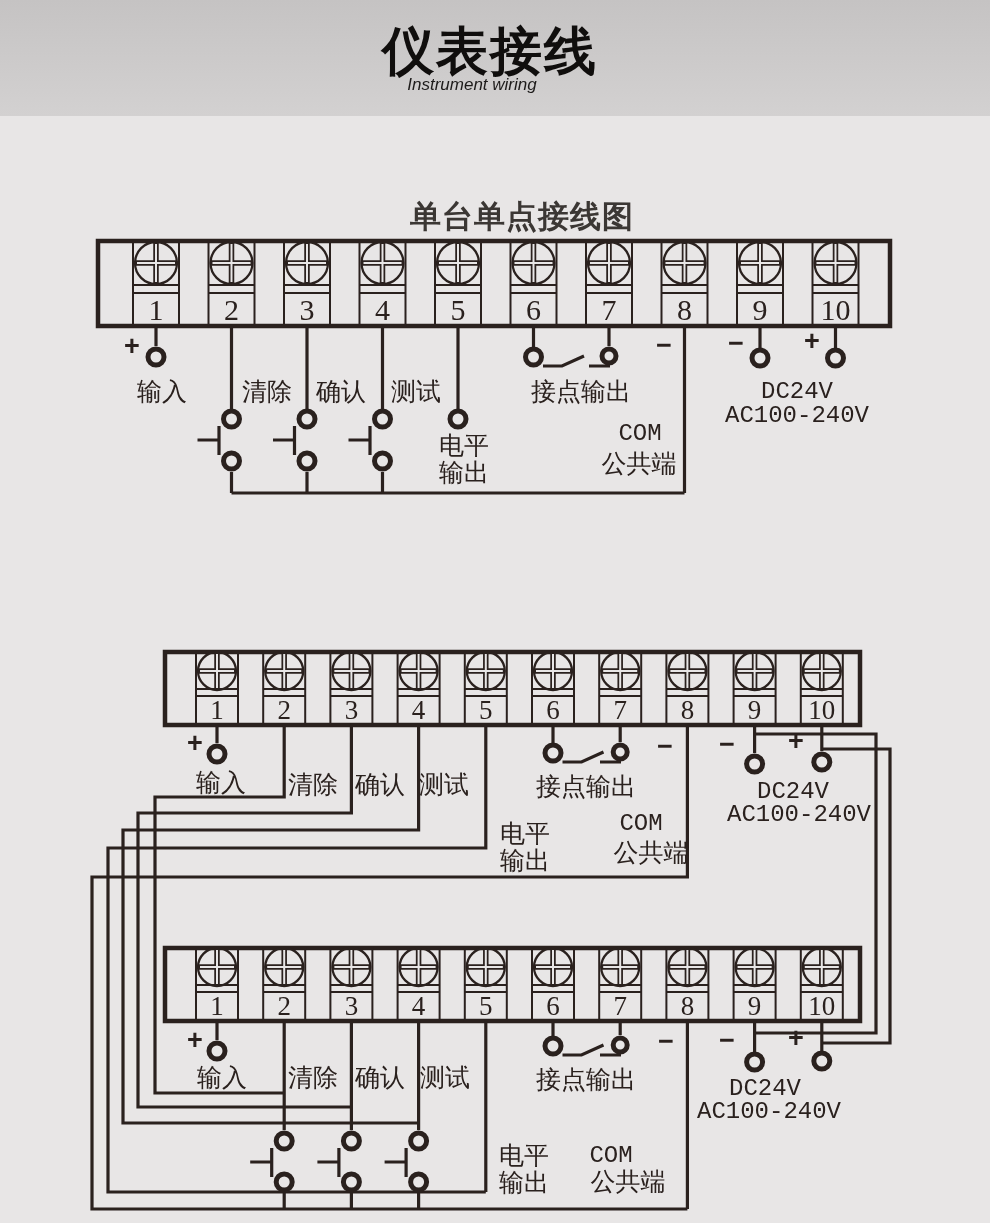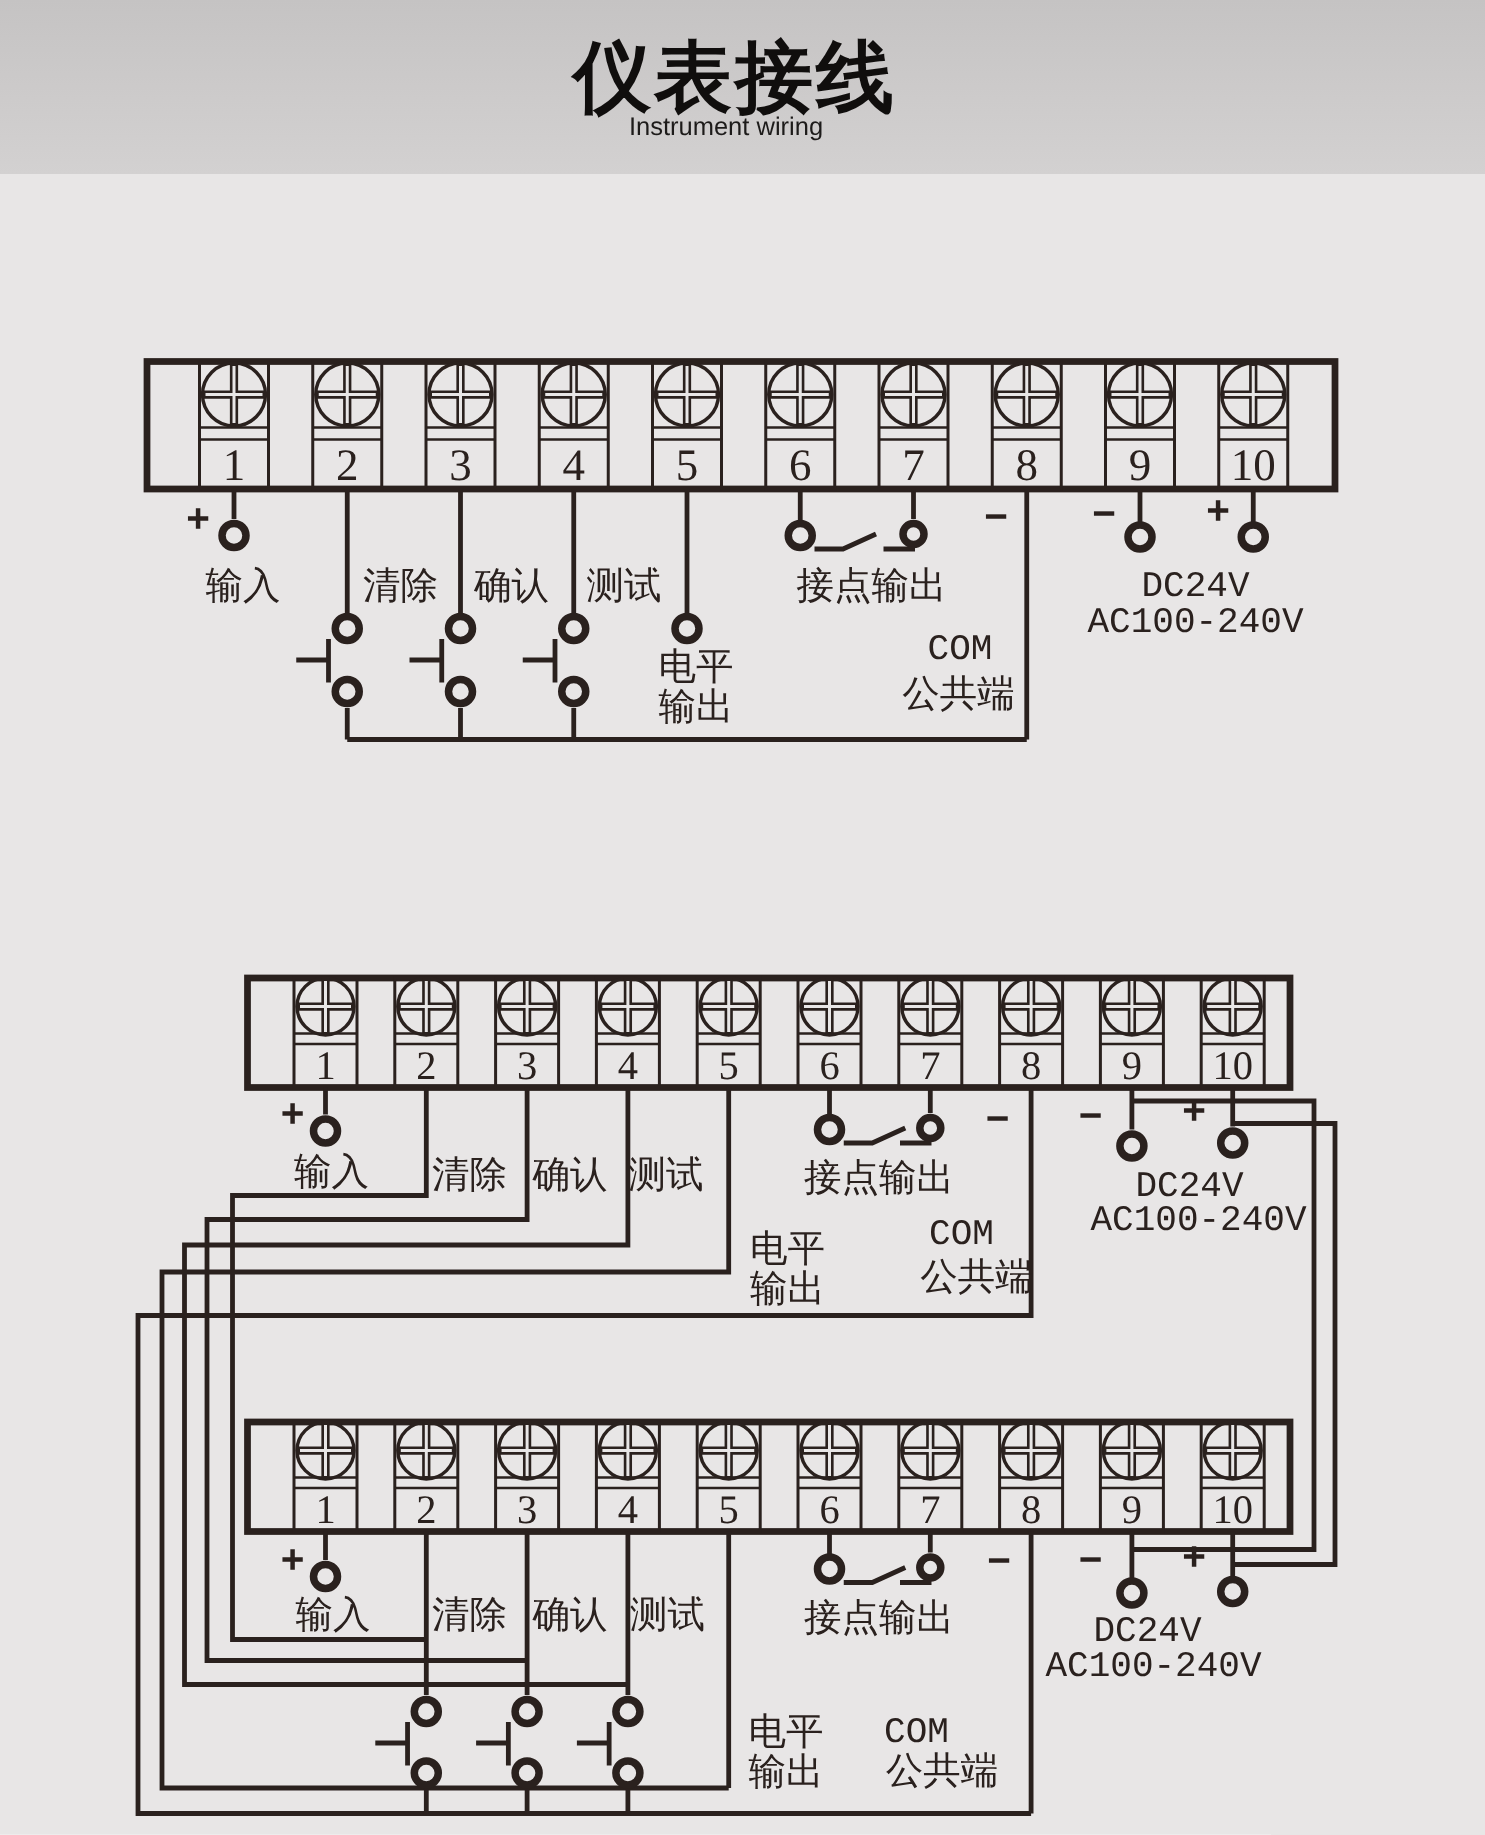--- a/index.html
+++ b/index.html
@@ -14,22 +14,22 @@
   .band{
     position:absolute;left:0;top:0;width:990px;height:116px;
     background:linear-gradient(#c5c3c3,#d3d1d1);
   }
   .page-title{
     position:absolute;left:490px;top:52px;transform:translate(-50%,-50%);
     font-family:"Liberation Sans",sans-serif;font-weight:900;font-size:52px;
     letter-spacing:2px;color:#100e0d;white-space:nowrap;
   }
   .page-subtitle{
-    position:absolute;left:484px;top:85px;transform:translate(-50%,-50%);
-    font-family:"Liberation Sans",sans-serif;font-size:17px;color:#1d1b1a;white-space:nowrap;
+    position:absolute;left:472px;top:85px;transform:translate(-50%,-50%);
+    font-family:"Liberation Sans",sans-serif;font-size:17px;color:#1d1b1a;white-space:nowrap;font-style:italic;
   }
   .diagram-title{
     position:absolute;transform:translate(-50%,-50%);
     font-family:"Liberation Sans",sans-serif;font-weight:bold;font-size:31px;
     color:#3b3734;white-space:nowrap;letter-spacing:1px;
   }
   .lbl{
     position:absolute;transform:translate(-50%,-50%);
     white-space:nowrap;line-height:1;
   }
@@ -42,20 +42,21 @@
 </style>
 </head>
 <body>
 
 <div class="page">
 
   <div class="band"></div>
   <div class="page-title">仪表接线</div>
   <div class="page-subtitle">Instrument wiring</div>
 
+  <div class="diagram-title" style="left:522px;top:217px">单台单点接线图</div>
 
   <svg class="wires" width="990" height="1223" viewBox="0 0 990 1223">
 
     <g id="blocks">
         <g>
           <rect x="98" y="241" width="792" height="85" fill="none" stroke="#2a211e" stroke-width="4.5"></rect>
           <g>
             <rect x="133" y="241" width="46" height="85" fill="none" stroke="#2a211e" stroke-width="2"></rect>
             <line x1="133" y1="285" x2="179" y2="285" stroke="#2a211e" stroke-width="1.8"></line>
             <line x1="133" y1="293" x2="179" y2="293" stroke="#2a211e" stroke-width="1.8"></line>

